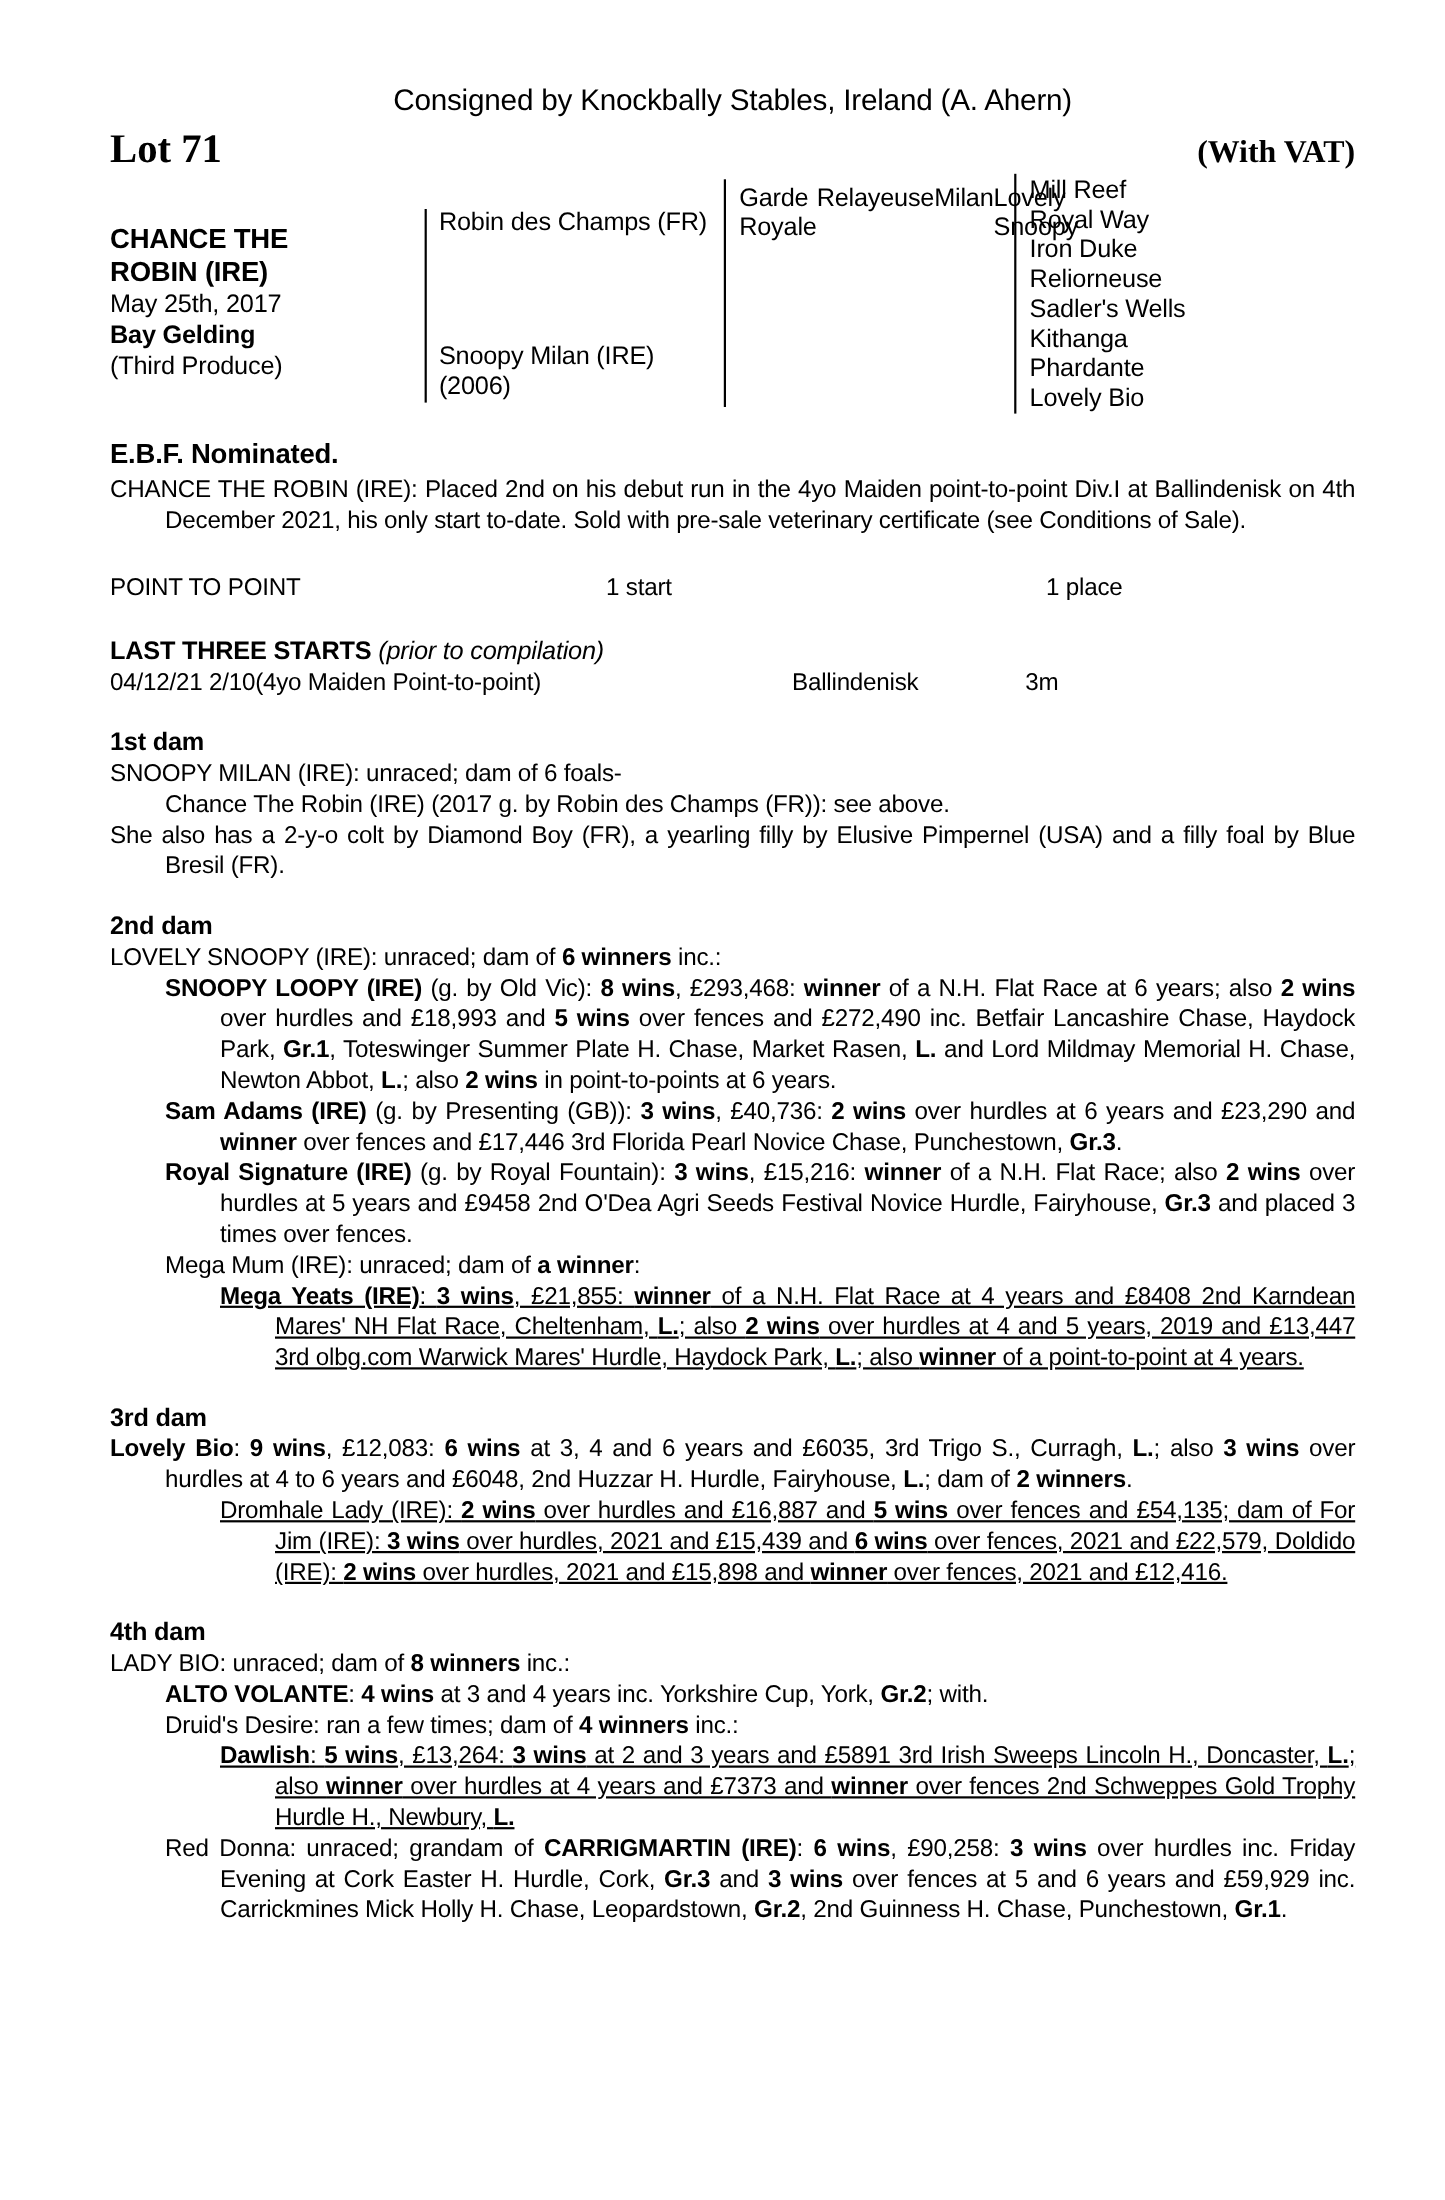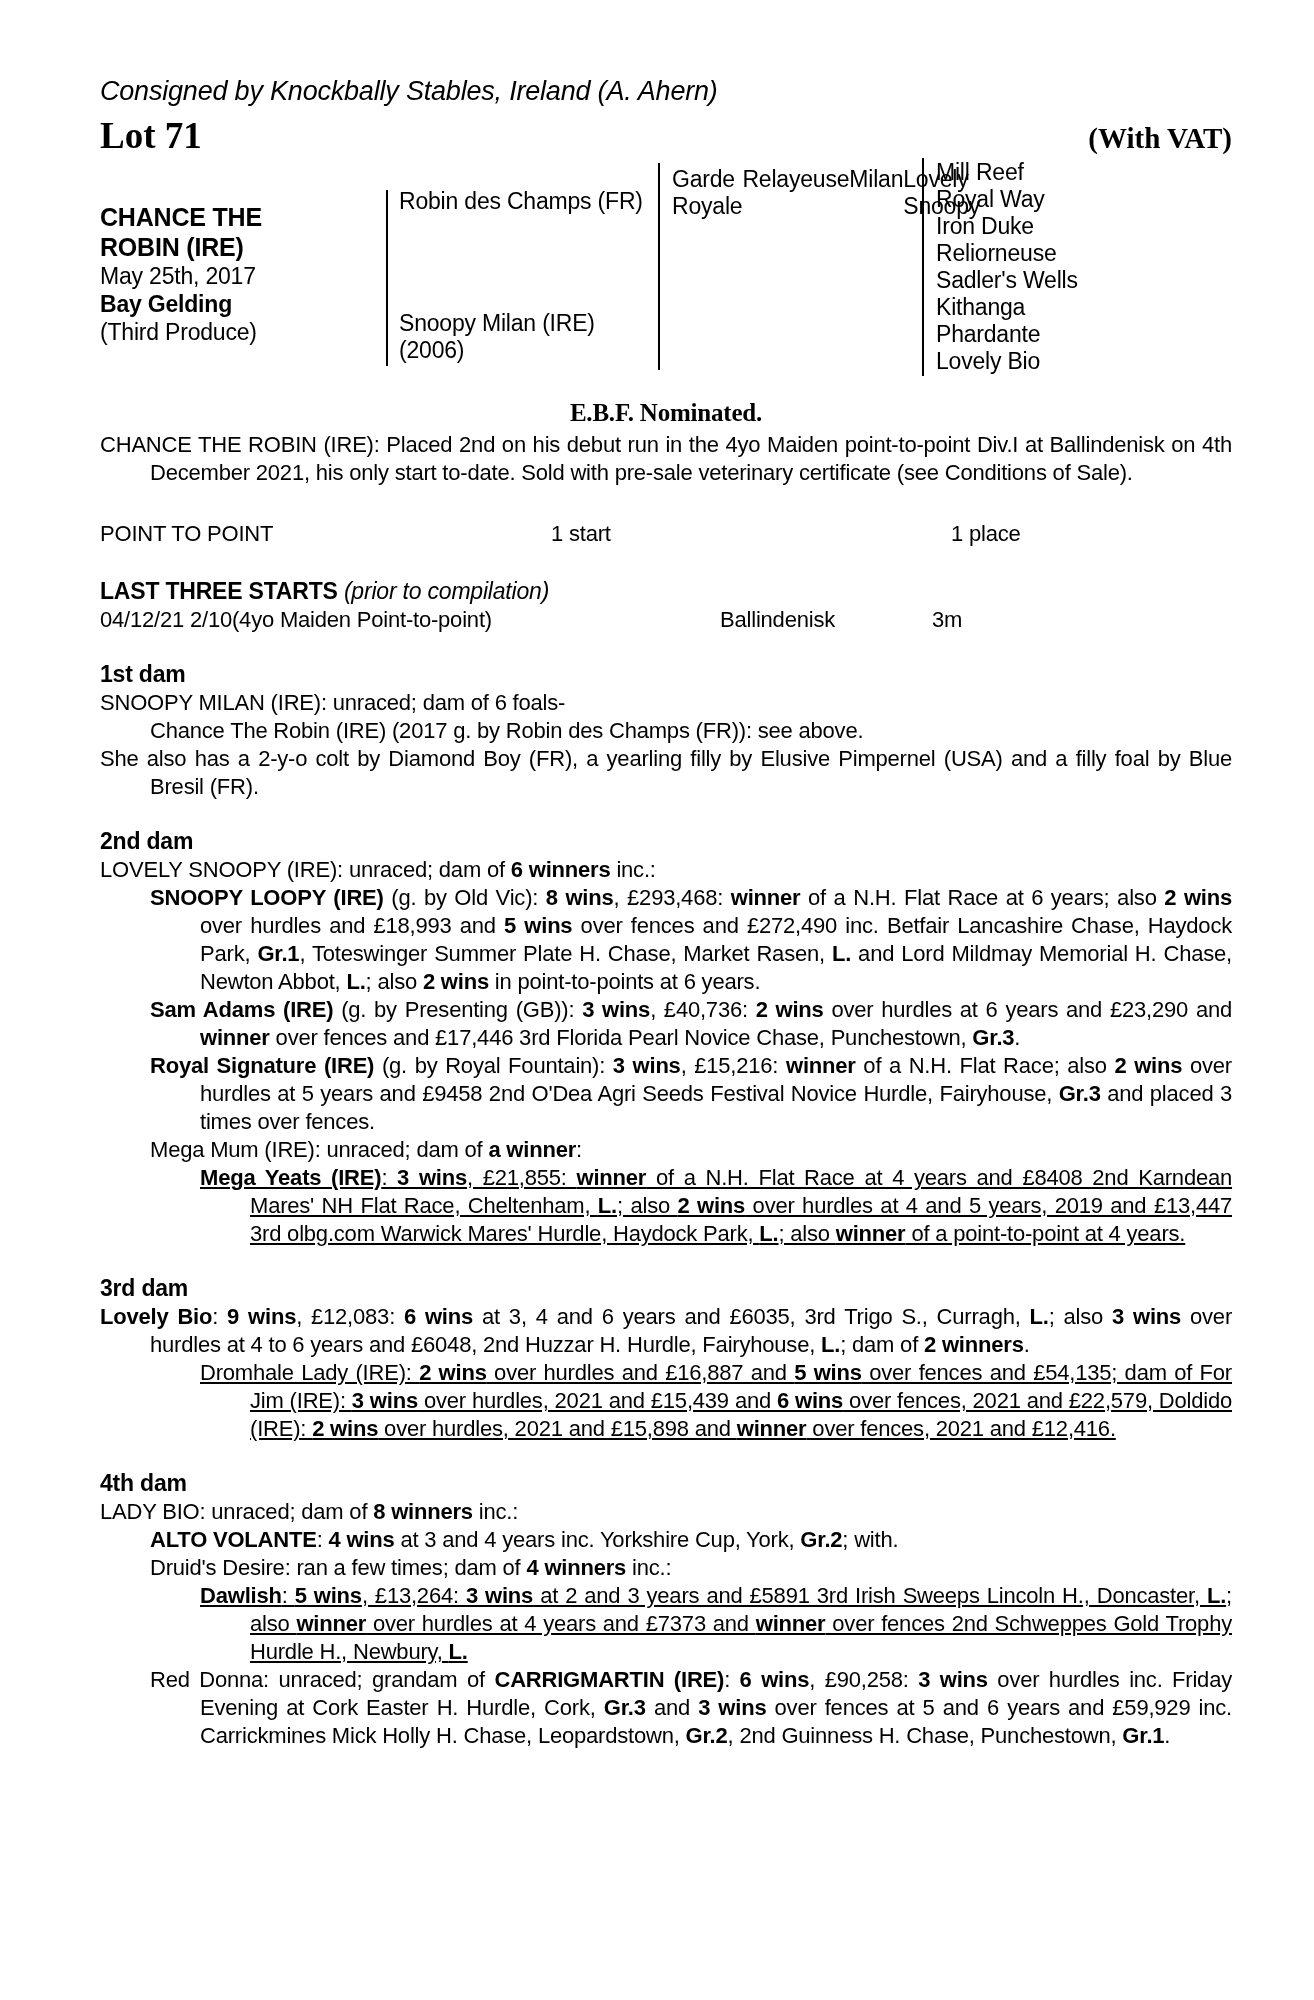--- a/index.html
+++ b/index.html
@@ -7,21 +7,21 @@
     width:1314px;height:2000px;overflow:hidden;
     color:#000;
     font-family:"Liberation Sans", sans-serif;
     font-size:22px;line-height:28px;
     letter-spacing:-0.2px;
   }
   .page{padding:0 82px 0 100px;}
 
   
   .consignor{
-    padding-top:76px;font-style:italic;
+    padding-top:76px;text-align:center;
     font-size:27px;line-height:30px;
   }
   .lot-row{display:flex;justify-content:space-between;align-items:baseline;margin-top:10px;font-family:Liberation Serif, serif;}
   .lot-number{font-weight:bold;font-size:37px;line-height:40px;letter-spacing:0;}
   .vat-note{font-weight:bold;font-size:29px;line-height:32px;letter-spacing:0;}
 
   
   .pedigree{display:flex;height:220px;margin-top:2px;font-size:23px;line-height:27px;}
   .ped-col{position:relative;box-sizing:border-box;}
   .ped-rule{position:absolute;left:0;width:2px;background:#000;}
@@ -33,21 +33,21 @@
   .ped-col2 .inner{display:flex;flex-direction:column;justify-content:space-between;height:100%;box-sizing:border-box;padding:30px 0 14px 13px;}
   .ped-col3{width:264px;}
   .ped-col3 .inner{display:flex;justify-content:space-between;height:100%;box-sizing:border-box;padding:8px 0 16px 14px;}
   .ped-col4{flex:1;}
   .ped-col4 .inner{padding:1px 0 0 14px;line-height:27px;}
   .rule2{top:32px;bottom:12px;}
   .rule3{top:5px;bottom:8px;}
   .rule4{top:0;bottom:2px;}
 
   
-  .ebf{margin-top:20px;text-align:center;font-weight:bold;font-size:25px;line-height:30px;font-family:Liberation Serif, serif;}
+  .ebf{margin-top:20px;text-align:left;font-weight:bold;font-size:25px;line-height:30px;}
   .entry{margin:0;text-align:justify;}
   .ind0{margin-left:0;}
   .ind1{margin-left:50px;}
   .ind2{margin-left:100px;text-decoration:underline;}
   .hang{padding-left:50px;text-indent:-50px;}
   .desc{margin-top:3px;}
 
   .record-row{display:flex;margin-top:33px;}
   .record-row .c1{width:451px;}
   .record-row .c2{width:400px;}

